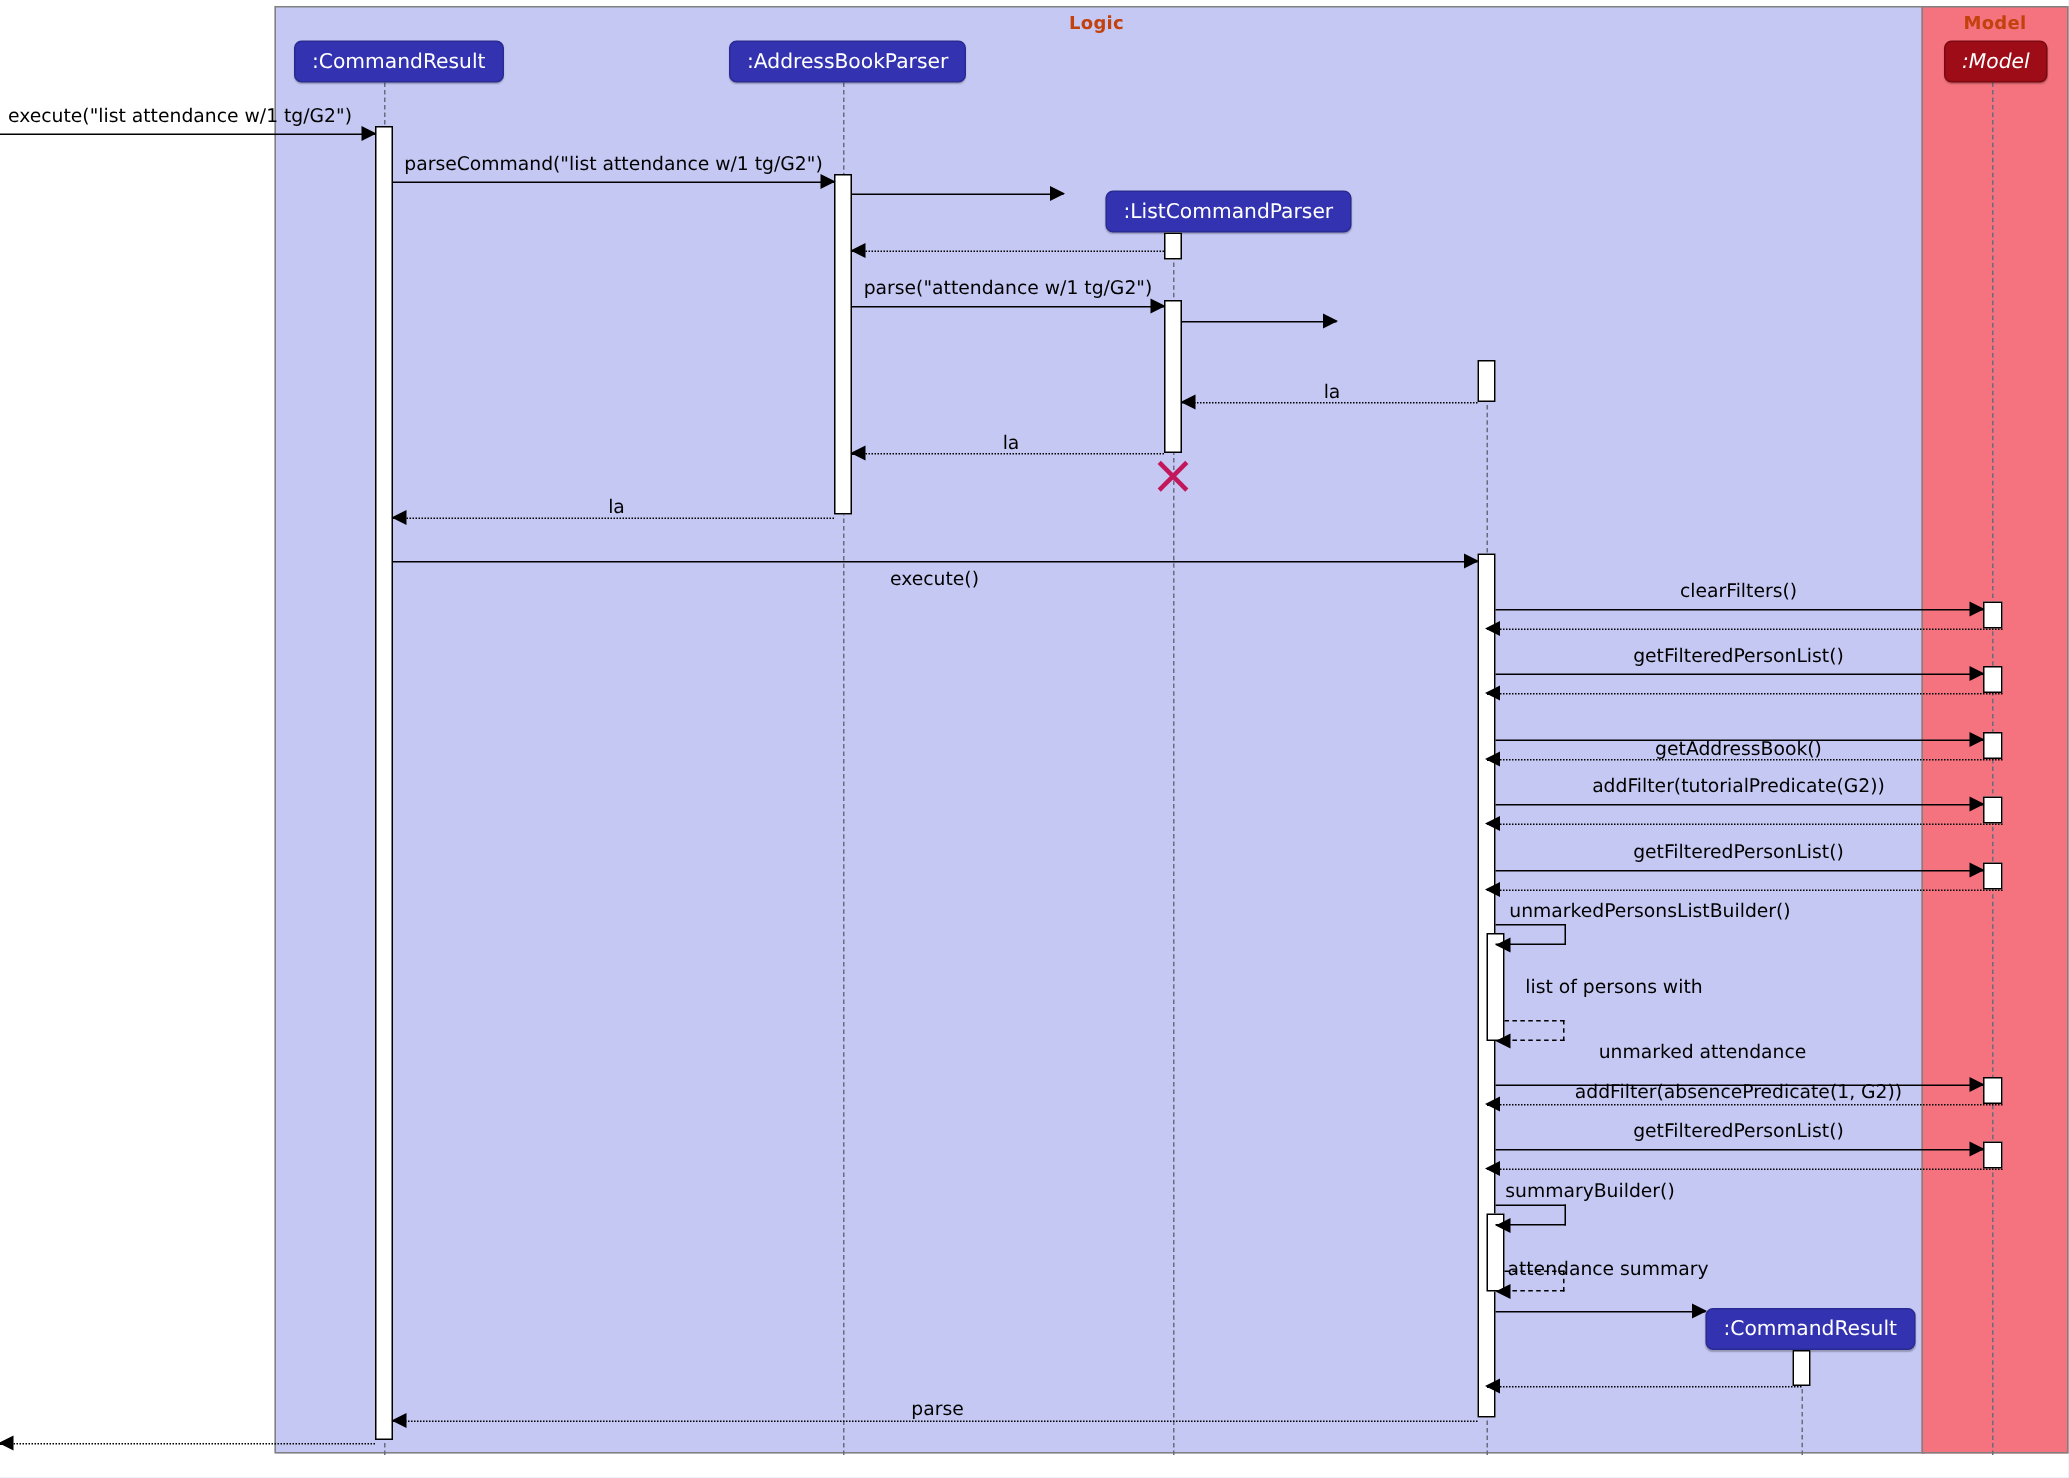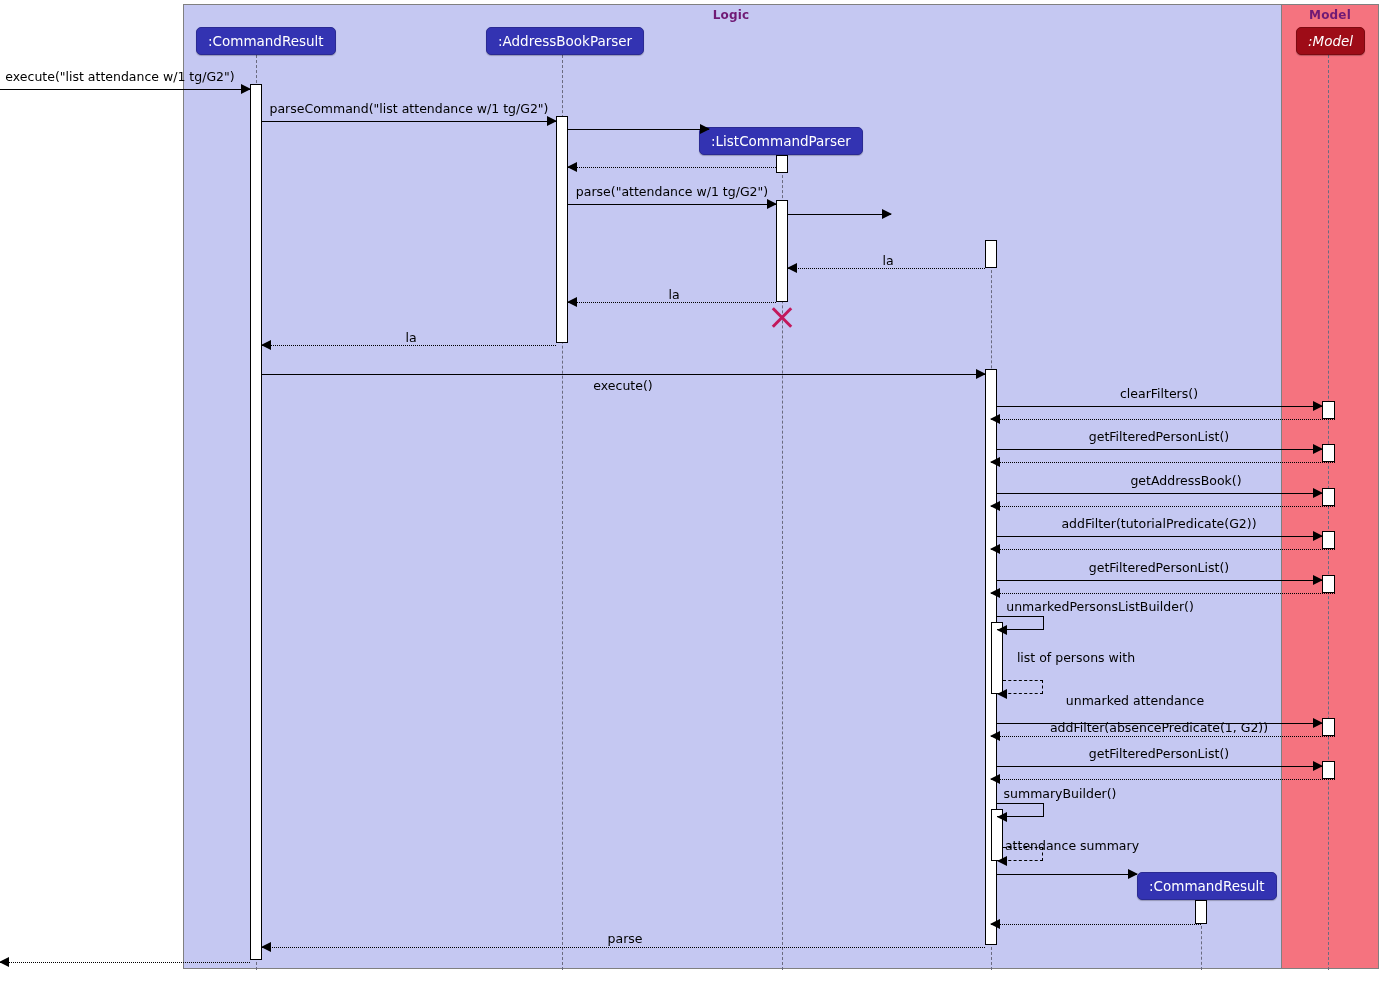--- a/index.html
+++ b/index.html
@@ -4,21 +4,21 @@
 <style>
   html,body{margin:0;padding:0;background:#ffffff;}
   body{width:1379px;height:985px;position:relative;overflow:hidden;
        font-family:"DejaVu Sans","Liberation Sans",sans-serif;}
   #canvas{position:absolute;left:0;top:0;width:1379px;height:985px;}
 
   
   .frame{position:absolute;box-sizing:border-box;border:1px solid #808080;}
   .frame-logic{background:#c5c8f2;}
   .frame-model{background:#f5737f;}
-  .frame-label{position:absolute;color:#701a75;font-weight:bold;font-size:12px;
+  .frame-label{position:absolute;color:#c2410c;font-weight:bold;font-size:12px;
                text-align:center;letter-spacing:.2px;}
 
   
   .lifeline{position:absolute;width:0;border-left:1px dashed #6b6b80;}
 
   
   .pbox{position:absolute;box-sizing:border-box;border-radius:5px;
         color:#ffffff;font-size:13.5px;display:flex;align-items:center;
         justify-content:center;white-space:nowrap;padding:0 11px;height:28px;
         box-shadow:0 1px 1px rgba(0,0,0,.25);}
@@ -80,21 +80,21 @@
   <div class="lifeline" style="left:1328px;top:55px;height:915px;"></div>
 
   <div class="pbox pbox-logic" style="left:196px;top:27px;">
       <span>:CommandResult</span>
     </div>
 
   <div class="pbox pbox-logic" style="left:486px;top:27px;">
       <span>:AddressBookParser</span>
     </div>
 
-  <div class="pbox pbox-logic" style="left:699px;top:127px;">
+  <div class="pbox pbox-logic" style="left:737px;top:127px;">
       <span>:ListCommandParser</span>
     </div>
 
 
   <div class="pbox pbox-logic" style="left:1137px;top:872px;">
       <span>:CommandResult</span>
     </div>
 
   <div class="pbox pbox-model" style="left:1296px;top:27px;">
       <span>:Model</span>
@@ -197,21 +197,21 @@
   <div class="mlabel" style="left:1159px;top:429px;">getFilteredPersonList()</div>
   <div class="msg dashed" style="left:991px;top:462px;width:344px;">
     <div class="line"></div>
       <div class="arrow arrow-l"></div>
     </div>
 
   <div class="msg solid" style="left:997px;top:493px;width:325px;">
     <div class="line"></div>
       <div class="arrow arrow-r"></div>
     </div>
-  <div class="mlabel" style="left:1159px;top:473px;margin-left:27px;">getAddressBook()</div>
+  <div class="mlabel" style="left:1159px;top:491px;">getAddressBook()</div>
   <div class="msg dashed" style="left:991px;top:506px;width:344px;">
     <div class="line"></div>
       <div class="arrow arrow-l"></div>
     </div>
 
   <div class="msg solid" style="left:997px;top:536px;width:325px;">
     <div class="line"></div>
       <div class="arrow arrow-r"></div>
     </div>
   <div class="mlabel" style="left:1159px;top:516px;">addFilter(tutorialPredicate(G2))</div>

